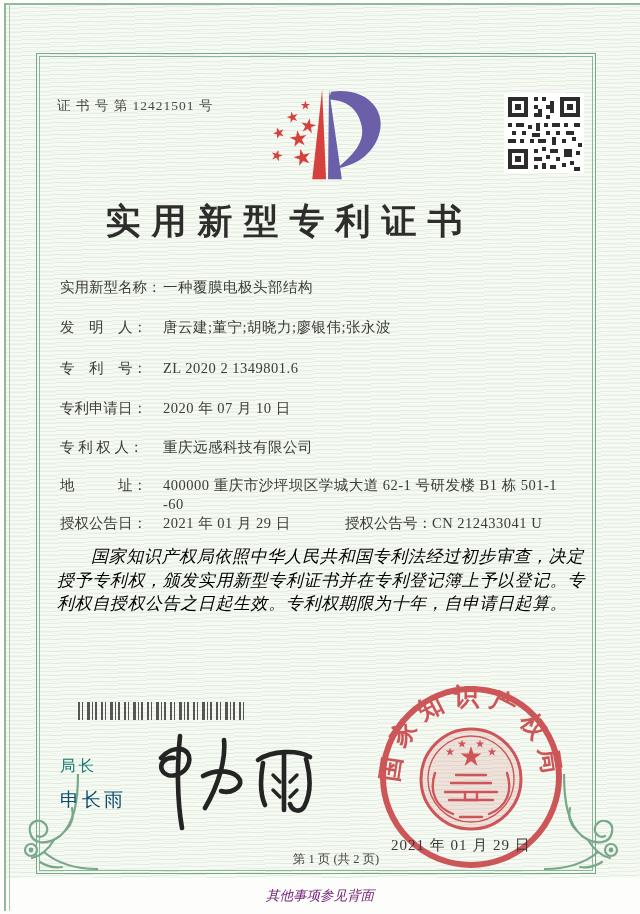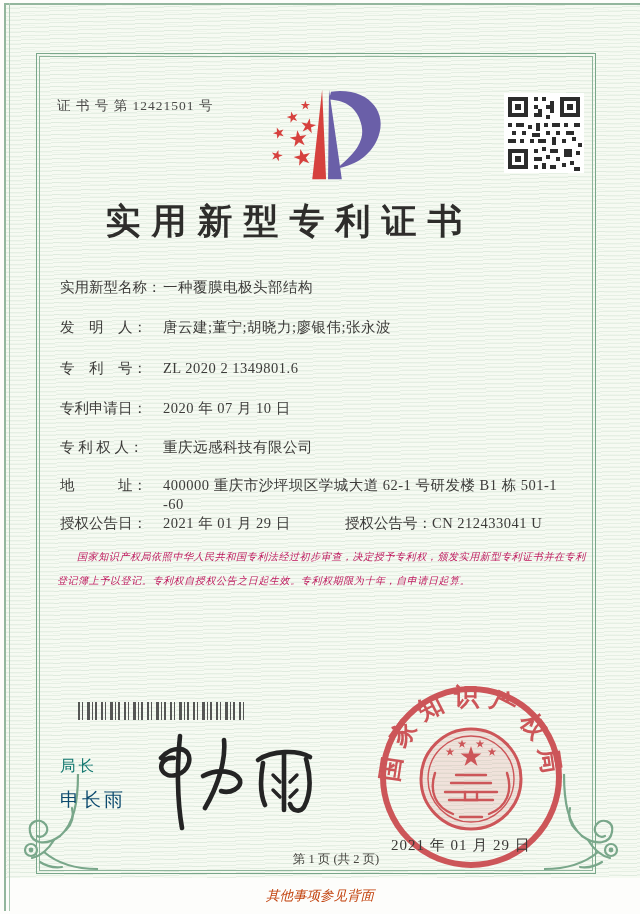--- a/index.html
+++ b/index.html
@@ -49,21 +49,21 @@
     letter-spacing:11px; text-indent:11px; color:#2e2d2b;
   }
 
   .field { position:absolute; left:60px; font-size:14.5px; color:#3c3b39; white-space:nowrap; }
   .flabel { display:inline-block; width:103px; }
   .fvalue { letter-spacing:0.5px; }
   .field2 { position:absolute; font-size:14.5px; color:#3c3b39; white-space:nowrap; }
 
   .paragraphs {
     position:absolute; left:57px; top:545px; width:530px;
-    font-size:10px; line-height:23.5px; color:#be185d;
+    font-size:17px; line-height:23.5px; color:#000000;
     font-style:italic;
   }
   .paragraphs p { text-indent:2em; letter-spacing:0.6px; }
 
   .barcode {
     position:absolute; left:78px; top:702px; width:166px; height:18px;
     background:repeating-linear-gradient(90deg,
       #3a3a3a 0 2px, transparent 2px 4px,
       #3a3a3a 4px 5px, transparent 5px 9px,
       #3a3a3a 9px 12px, transparent 12px 14px,
@@ -77,21 +77,21 @@
 
   .signature { position:absolute; left:150px; top:728px; width:178px; height:104px; }
 
   .seal { position:absolute; left:376px; top:682px; width:190px; height:190px; opacity:0.88; }
   .seal-date {
     position:absolute; left:391px; top:836px; width:180px;
     font-size:15px; color:#3a3936; letter-spacing:1px; z-index:5;
   }
 
   .page-footer { position:absolute; left:16px; top:851px; width:640px; text-align:center; font-size:12.5px; color:#45443f; }
-  .back-note  { position:absolute; left:0; top:887px; width:640px; text-align:center; font-size:13.5px; font-style:italic; color:#c2410c; }
+  .back-note  { position:absolute; left:0; top:887px; width:640px; text-align:center; font-size:13.5px; font-style:italic; color:#701a75; }
 </style>
 </head>
 <body>
 
 <div class="paper"></div>
 <div class="scan-edge-top"></div>
 <div class="scan-edge-left1"></div>
 <div class="scan-edge-left2"></div>
 
 <div class="frame-outer">

